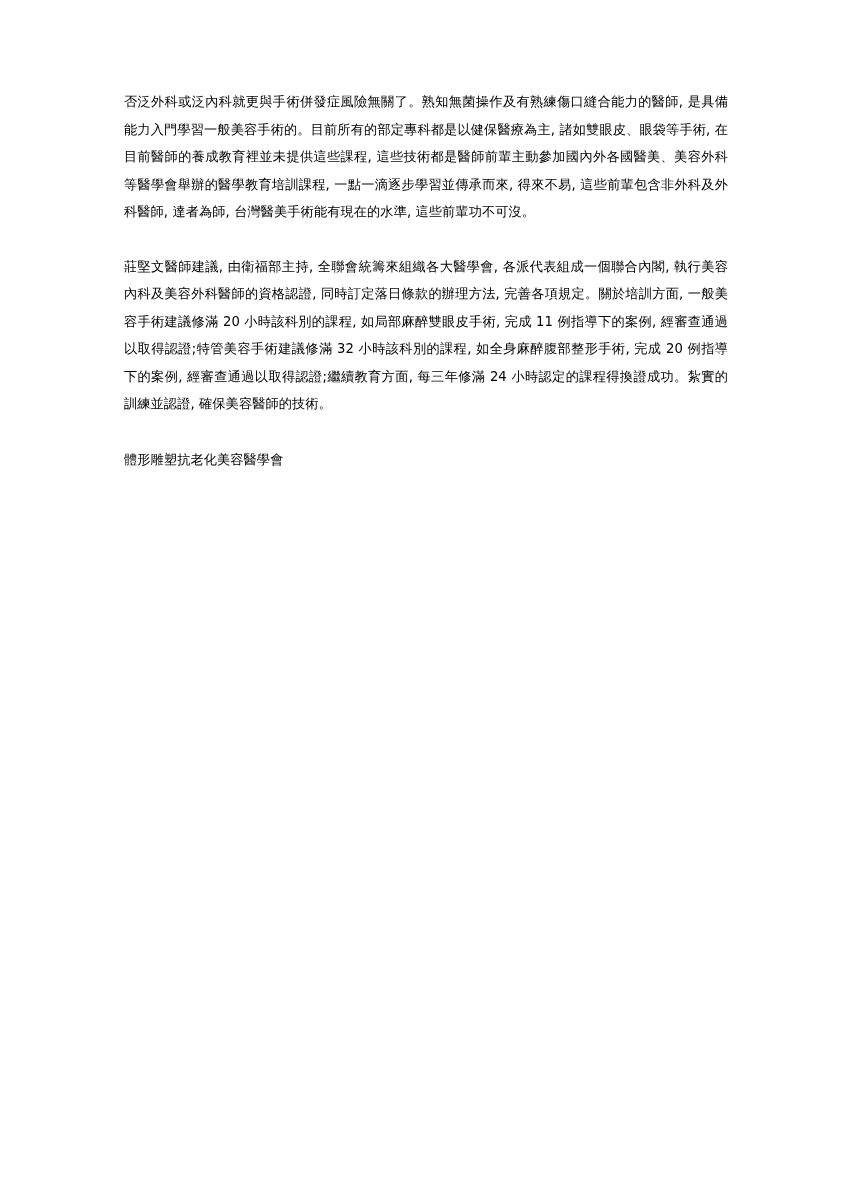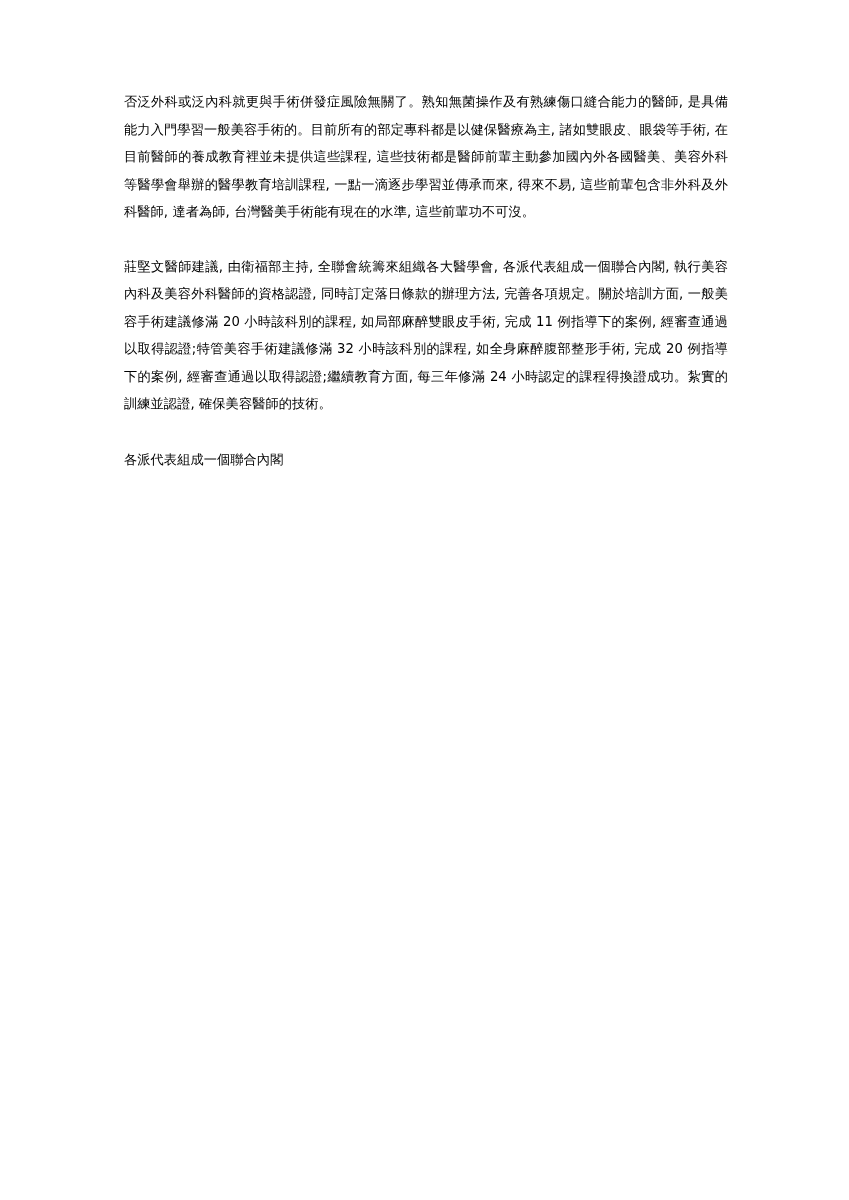--- a/index.html
+++ b/index.html
@@ -39,15 +39,15 @@
     margin-top: 28px;
   }
 </style>
 </head>
 <body>
 
 <div class="page">
   <div class="doc-body">
     <p class="para">否泛外科或泛內科就更與手術併發症風險無關了。熟知無菌操作及有熟練傷口縫合能力的醫師, 是具備能力入門學習一般美容手術的。目前所有的部定專科都是以健保醫療為主, 諸如雙眼皮、眼袋等手術, 在目前醫師的養成教育裡並未提供這些課程, 這些技術都是醫師前輩主動參加國內外各國醫美、美容外科等醫學會舉辦的醫學教育培訓課程, 一點一滴逐步學習並傳承而來, 得來不易, 這些前輩包含非外科及外科醫師, 達者為師, 台灣醫美手術能有現在的水準, 這些前輩功不可沒。</p>
     <p class="para">莊堅文醫師建議, 由衛福部主持, 全聯會統籌來組織各大醫學會, 各派代表組成一個聯合內閣, 執行美容內科及美容外科醫師的資格認證, 同時訂定落日條款的辦理方法, 完善各項規定。關於培訓方面, 一般美容手術建議修滿 20 小時該科別的課程, 如局部麻醉雙眼皮手術, 完成 11 例指導下的案例, 經審查通過以取得認證;特管美容手術建議修滿 32 小時該科別的課程, 如全身麻醉腹部整形手術, 完成 20 例指導下的案例, 經審查通過以取得認證;繼續教育方面, 每三年修滿 24 小時認定的課程得換證成功。紮實的訓練並認證, 確保美容醫師的技術。</p>
-    <p class="para closing">各派代表組成一個聯合內閣</p>
+    <p class="para closing">體形雕塑抗老化美容醫學會</p>
   </div>
 </div>
 
 </body></html>

